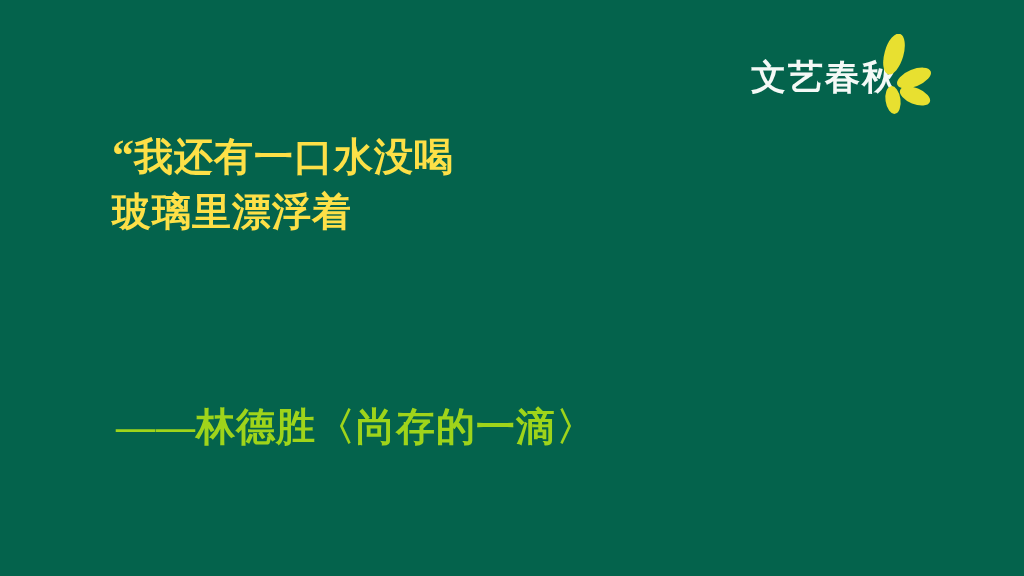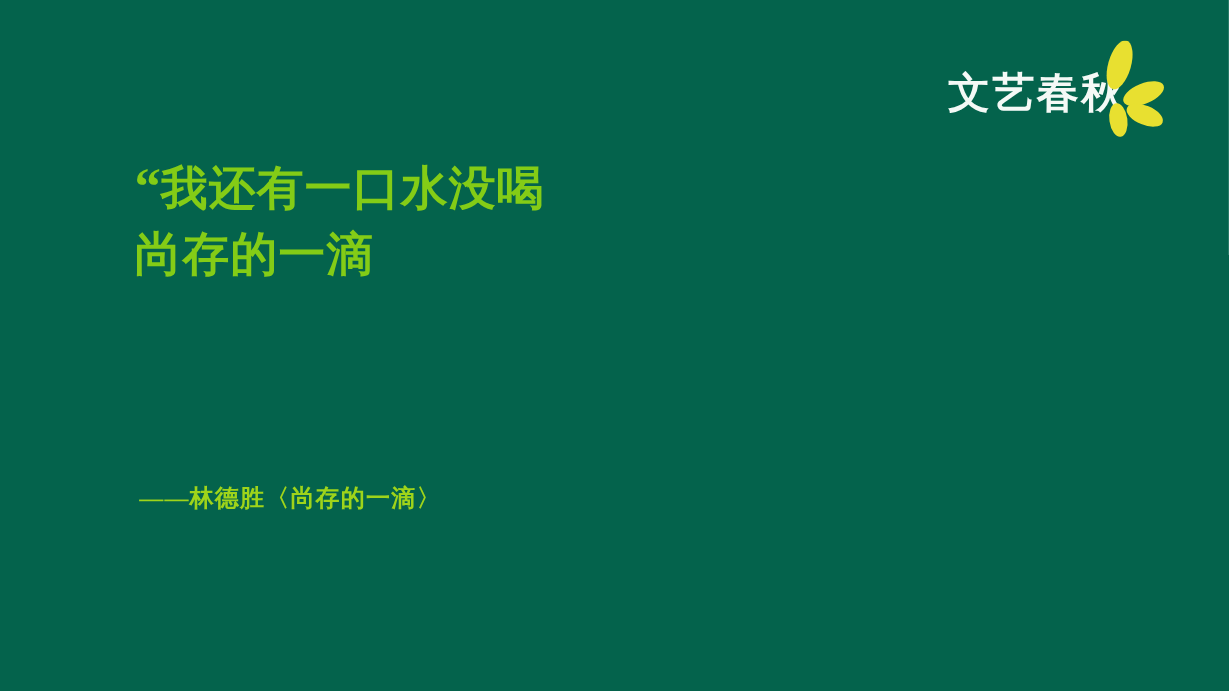--- a/index.html
+++ b/index.html
@@ -18,21 +18,21 @@
     width: 1024px;
     height: 576px;
     background: #04634c;
     overflow: hidden;
   }
 
   
   #logo {
     position: absolute;
     top: 38px;
-    left: 790px;
+    left: 751px;
     width: 186px;
     height: 82px;
   }
 
   #logo-text {
     position: absolute;
     left: 0;
     top: 22px;
     font-family: "Liberation Serif", "DejaVu Serif", serif;
     font-size: 35px;
@@ -57,21 +57,21 @@
     left: 112px;
     top: 128px;
     width: 700px;
   }
 
   .quote-line {
     font-family: "Liberation Serif", "DejaVu Serif", serif;
     font-size: 39px;
     font-weight: 700;
     line-height: 55px;
-    color: #84cc16;
+    color: #fde047;
     white-space: nowrap;
     letter-spacing: 1px;
   }
 
   .quote-line .mark-open {
     font-size: 44px;
     letter-spacing: 0;
   }
 
   .quote-line .mark-close {
@@ -80,21 +80,21 @@
     vertical-align: 10px;
     letter-spacing: 0;
   }
 
   
   #attribution {
     position: absolute;
     left: 116px;
     top: 404px;
     font-family: "Liberation Serif", "DejaVu Serif", serif;
-    font-size: 20px;
+    font-size: 39px;
     font-weight: 700;
     line-height: 1.2;
     color: #9fd41a;
     white-space: nowrap;
     letter-spacing: 1px;
   }
 </style>
 </head>
 <body>
 
@@ -112,19 +112,19 @@
       <ellipse cx="46" cy="62" rx="16" ry="8" fill="#e8e030" transform="rotate(22 46 62)"></ellipse>
 
       <ellipse cx="24" cy="66" rx="7.5" ry="14" fill="#e8e030" transform="rotate(-8 24 66)"></ellipse>
     </svg>
   </div>
 
   <div id="quote">
     <div class="quote-line"><span class="mark-open">“</span><span>我还有一口水没喝</span></div>
 
 
-    <div class="quote-line"><span>尚存的一滴</span></div>
+    <div class="quote-line"><span>玻璃里漂浮着</span></div>
 
   </div>
 
   <div id="attribution">——林德胜〈尚存的一滴〉</div>
 
 </div>
 
 </body></html>

